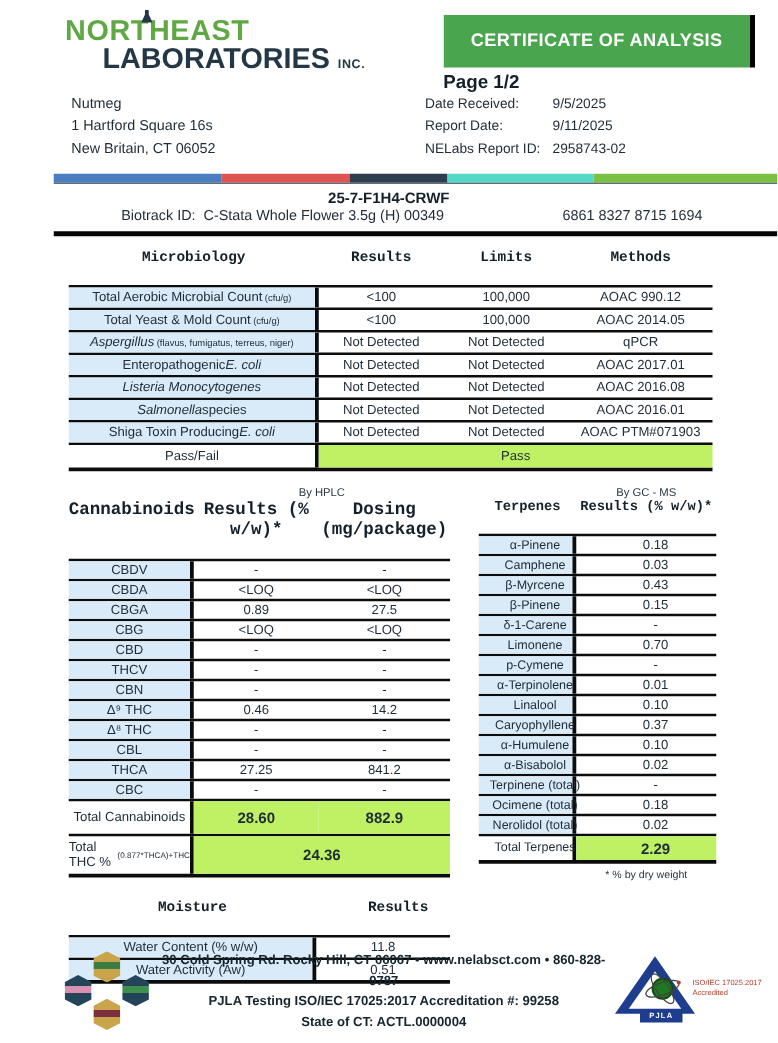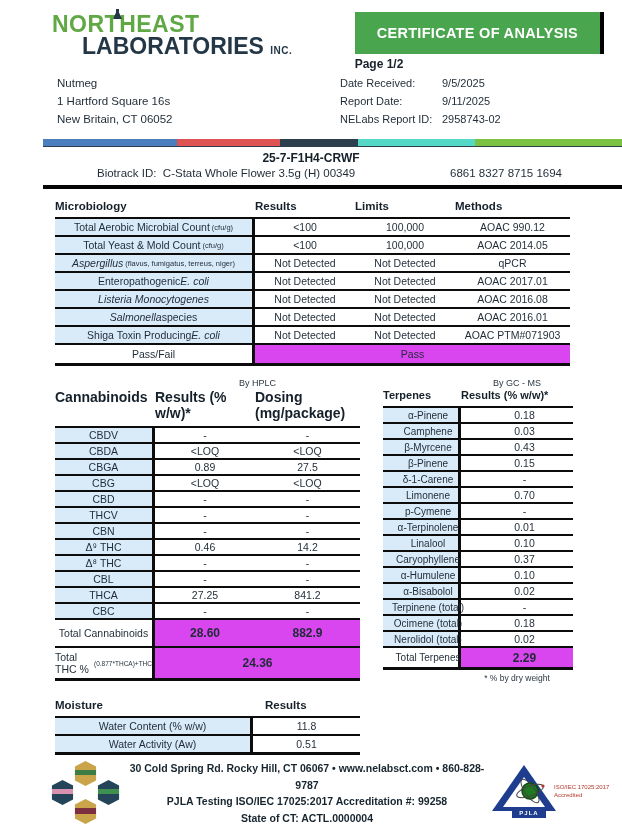--- a/index.html
+++ b/index.html
@@ -11,43 +11,43 @@
   .logo{position:relative;width:270px;}
   .logo-l1{color:#5fa844;font-size:23px;font-weight:800;letter-spacing:.5px;line-height:24px;}
   .logo-flask{position:absolute;top:-6px;left:61px;}
   .logo-l2{color:#243746;font-size:23px;font-weight:800;margin-left:30px;margin-top:-2px;line-height:24px;}
   .logo-inc{font-size:10px;font-weight:800;letter-spacing:.5px;}
   .coa-wrap{text-align:left;}
   .coa-box{display:inline-flex;align-items:stretch;}
   .coa-green{background:#4aa64e;color:#fff;font-weight:700;font-size:14.5px;letter-spacing:.3px;
              padding:13px 22px;}
   .coa-bar{width:4px;background:#000;}
-  .page-label{font-size:12px;font-weight:700;margin-top:3px;padding-right:2px;color:#15202a;}
+  .page-label{font-size:15px;font-weight:700;margin-top:3px;padding-right:2px;color:#15202a;}
 
   
   .info-row{display:flex;justify-content:space-between;padding:4px 18px 0 57px;height:56px;}
   .client div{font-size:11.5px;line-height:18px;}
   .meta{width:264px;}
   .meta-row{display:flex;font-size:11px;line-height:18px;}
   .meta-label{width:102px;}
   .meta-value{flex:1;}
 
   
   .stripe{margin:9px 0 0 43px;height:7px;display:flex;border-bottom:1px solid #2d3e4e;}
   .stripe-seg{height:100%;}
   .sample-id{text-align:center;font-weight:700;font-size:12px;margin-top:4px;height:15px;color:#15202a;}
   .biotrack{display:flex;justify-content:space-between;padding:1px 60px 2px 97px;font-size:11.5px;height:16px;}
   .rule{height:4px;background:#050505;margin-left:43px;}
 
   
-  .hdr>div{font-weight:700;padding-bottom:5px;color:#15202a;}
+  .hdr>div{font-weight:700;text-align:center;padding-bottom:15px;color:#15202a;font-family:Liberation Mono, monospace;}
   .c{display:flex;align-items:center;justify-content:center;font-size:10.5px;}
   .name-blue{background:#d9eaf8;}
   .divider{border-right:3px solid #0c0c0c;}
-  .green{background:#d946ef;}
+  .green{background:#bef264;}
   .it{font-style:italic;}
   .sm{font-size:7.5px;margin-left:2px;}
 
   
   .micro{margin:11px 0 0 55px;width:515px;border-bottom:3px solid #0c0c0c;}
   .m-grid{display:grid;grid-template-columns:200px 100px 100px 115px;}
   .micro .hdr>div{font-size:11.5px;}
   .micro .hdr{border-bottom:2.5px solid #0c0c0c;}
   .m-row{display:grid;grid-template-columns:200px 100px 100px 115px;border-bottom:2px solid #0c0c0c;}
   .m-row .c{height:16px;}

